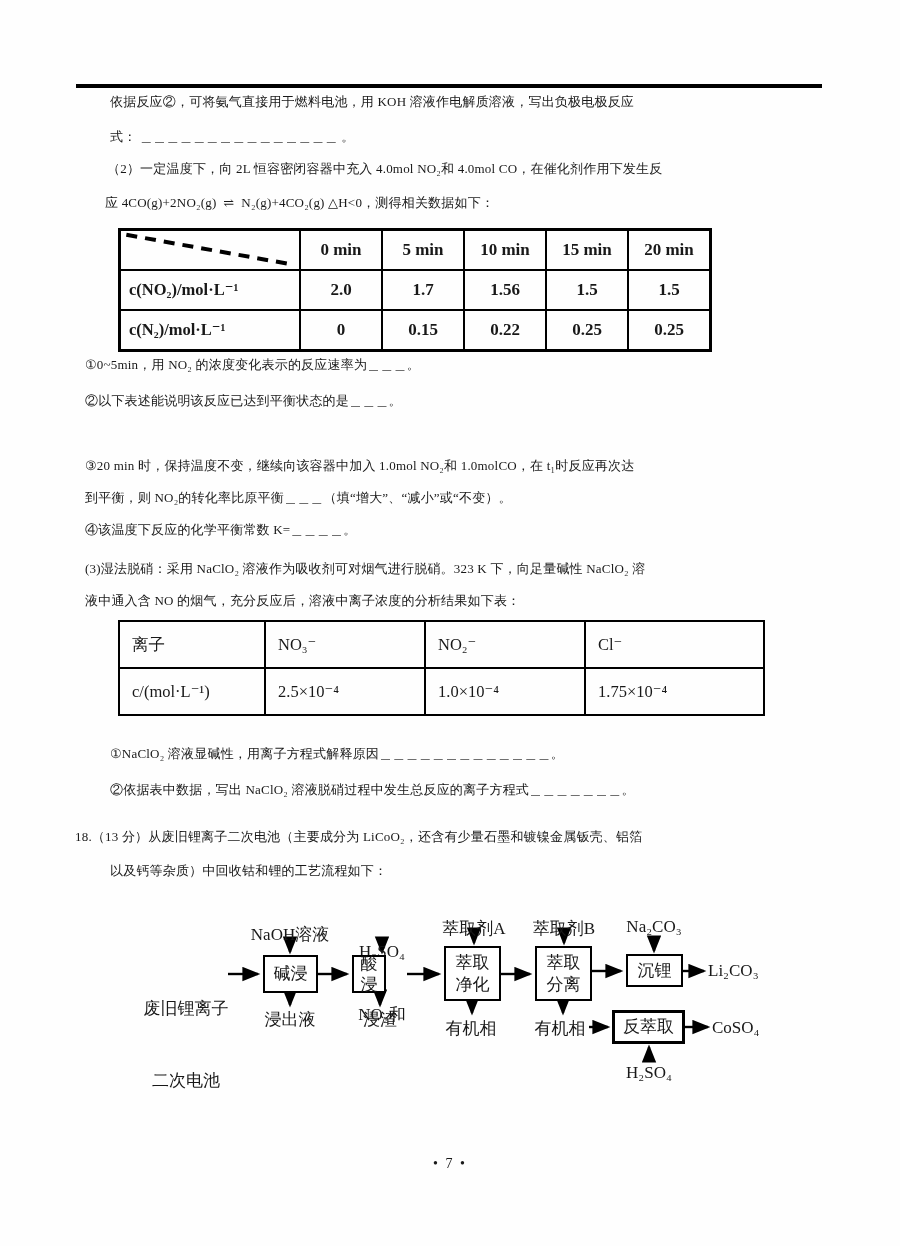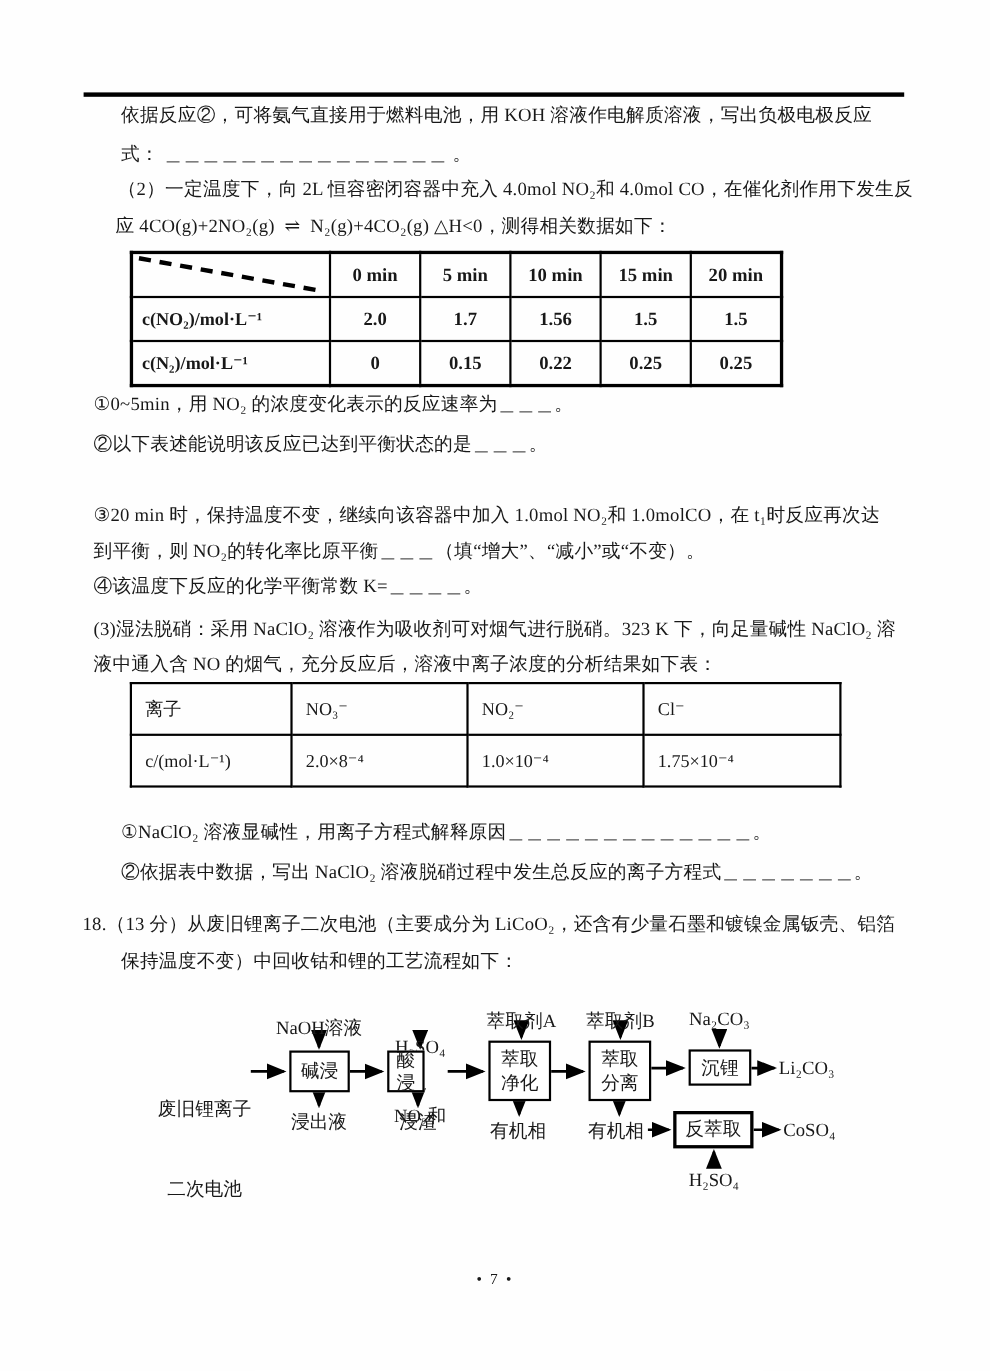--- a/index.html
+++ b/index.html
@@ -2,21 +2,21 @@
 <html><head>
 <meta charset="utf-8">
 <style>
   html,body { margin:0; padding:0; background:#ffffff; }
   .page {
     position:relative; width:900px; height:1246px; background:#fefefe;
     font-family:"Liberation Serif","DejaVu Serif",serif;
     color:#181818; overflow:hidden;
   }
   .toprule { position:absolute; left:76px; top:84px; width:746px; height:4px; background:#000; }
-  .line { position:absolute; font-size:17px; white-space:pre; letter-spacing:0.2px; }
+  .line { position:absolute; font-size:13px; white-space:pre; letter-spacing:0.2px; }
 
   
   .t1 { position:absolute; left:118px; top:228px; border-collapse:collapse; font-weight:bold; font-size:17px; border:3px solid #000; }
   .t1 th, .t1 td { border:2px solid #000; text-align:center; height:38px; padding:0 0; }
   .t1 .timecol { width:80px; }
   .t1 .diag { width:178px; position:relative; padding:0; }
   .t1 .diag svg { position:absolute; left:0; top:0; width:100%; height:100%; }
   .t1 .rowlabel { text-align:left; padding-left:8px; font-size:16.5px; }
 
   
@@ -93,32 +93,32 @@
   <table class="t2">
     <tbody>
         <tr>
       <td style="width:132px;">离子</td>
       <td style="width:146px;">NO₃⁻</td>
       <td style="width:146px;">NO₂⁻</td>
       <td style="width:165px;">Cl⁻</td>
     </tr>
     <tr>
       <td>c/(mol·L⁻¹)</td>
-      <td>2.0×8⁻⁴</td>
+      <td>2.5×10⁻⁴</td>
       <td>1.0×10⁻⁴</td>
       <td>1.75×10⁻⁴</td>
     </tr>
   </tbody>
     </table>
 
   <div class="line" style="left:110px; top:745px;">①NaClO₂ 溶液显碱性，用离子方程式解释原因＿＿＿＿＿＿＿＿＿＿＿＿＿。</div>
   <div class="line" style="left:110px; top:781px;">②依据表中数据，写出 NaClO₂ 溶液脱硝过程中发生总反应的离子方程式＿＿＿＿＿＿＿。</div>
 
   <div class="line" style="left:75px; top:828px;">18.（13 分）从废旧锂离子二次电池（主要成分为 LiCoO₂，还含有少量石墨和镀镍金属钣壳、铝箔</div>
-  <div class="line" style="left:110px; top:862px;">保持温度不变）中回收钴和锂的工艺流程如下：</div>
+  <div class="line" style="left:110px; top:862px;">以及钙等杂质）中回收钴和锂的工艺流程如下：</div>
 
   <div class="flow">
     <svg class="arrows" viewBox="0 0 710 200">
       <defs>
         <marker id="ah" markerWidth="9" markerHeight="8" refX="6.5" refY="3" orient="auto">
           <path d="M0,0 L7.5,3 L0,6 z" fill="#000"></path>
         </marker>
       </defs>
       <g stroke="#000" stroke-width="2.4" marker-end="url(#ah)">
         <line x1="98" y1="78" x2="128" y2="78"></line>

